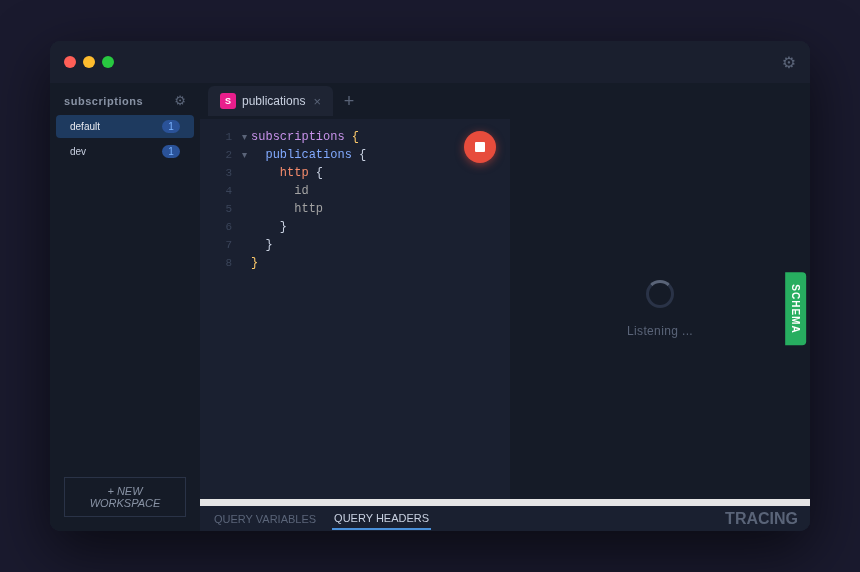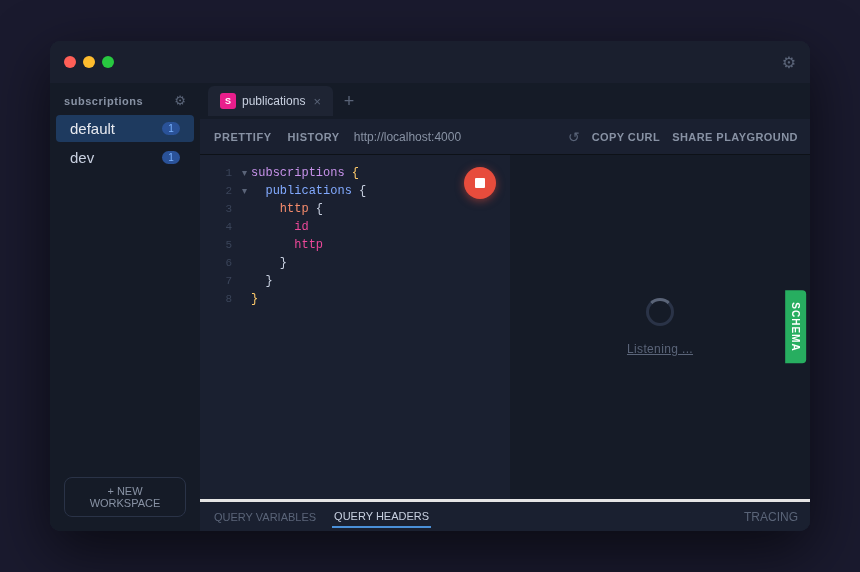--- a/index.html
+++ b/index.html
@@ -103,21 +103,21 @@
       padding: 5px 14px;
       cursor: pointer;
       border-radius: 4px;
       margin: 1px 6px;
     }
     .sidebar-item.active {
       background: #1e3a5f;
     }
     .sidebar-item-name {
       color: #c8d0e0;
-      font-size: 15px;
+      font-size: 10px;
     }
     .sidebar-item.active .sidebar-item-name {
       color: #e8eaf0;
     }
     .sidebar-badge {
       background: #2a5298;
       color: #7ab3ff;
       font-size: 10px;
       border-radius: 10px;
       padding: 1px 6px;
@@ -128,23 +128,24 @@
       margin-top: auto;
       padding: 14px;
     }
     .new-workspace-btn {
       width: 100%;
       background: transparent;
       border: 1px solid #2a3347;
       color: #8892a4;
       font-size: 11px;
       padding: 7px 10px;
-      border-radius: 8px;
+      border-radius: 0;
       cursor: pointer;
       text-align: center;
+      font-style: italic;
     }
 
     
     .content {
       flex: 1;
       display: flex;
       flex-direction: column;
       background: #1a2030;
       overflow: hidden;
     }
@@ -287,21 +288,21 @@
       margin-right: 4px;
     }
     .code-text {
       font-family: 'Courier New', monospace;
       font-size: 12px;
       white-space: pre;
     }
     .kw-subscription { color: #c792ea; }
     .kw-publication { color: #82aaff; }
     .kw-brace { color: #c8d0e0; }
-    .kw-field { color: #ec4899; }
+    .kw-field { color: #a3a3a3; }
     .kw-node { color: #f78c6c; }
     .kw-bracket { color: #ffcb6b; }
 
     
     .stop-btn {
       position: absolute;
       top: 12px;
       right: 14px;
       width: 32px;
       height: 32px;
@@ -340,21 +341,20 @@
       animation: spin 1s linear infinite;
       margin-bottom: 16px;
     }
     @keyframes spin {
       to { transform: rotate(360deg); }
     }
     .listening-text {
       color: #5a6478;
       font-size: 12px;
       letter-spacing: 0.03em;
-      text-decoration: underline;
     }
 
     
     .schema-tab {
       position: absolute;
       right: 0;
       top: 50%;
       transform: translateY(-50%) rotate(90deg);
       background: #27ae60;
       color: white;
@@ -369,39 +369,39 @@
     }
 
     
     .bottombar {
       background: #1a2030;
       height: 32px;
       display: flex;
       align-items: center;
       padding: 0 12px;
       flex-shrink: 0;
-      border-top: 3px solid #e5e5e5;
+      border-top: 7px solid #e5e5e5;
       gap: 14px;
     }
     .bottom-btn {
       color: #5a6478;
       font-size: 11px;
       font-weight: 500;
       cursor: pointer;
       padding: 4px 2px;
     }
     .bottom-btn.active {
       color: #c8d0e0;
       border-bottom: 2px solid #4a90d9;
     }
     .tracing-btn {
       margin-left: auto;
       color: #5a6478;
-      font-size: 12px;
-      font-weight: 400;
+      font-size: 16px;
+      font-weight: 700;
       cursor: pointer;
     }
   </style>
 </head>
 <body>
 
 <div class="window">
 
   <div class="titlebar">
     <div class="window-controls">
@@ -439,30 +439,20 @@
 
       <div class="tabbar">
         <div class="tab">
           <div class="tab-icon">S</div>
           <span class="tab-name">publications</span>
           <span class="tab-close">×</span>
         </div>
         <div class="tab-add">+</div>
       </div>
 
-      <div class="toolbar">
-        <span class="toolbar-btn">PRETTIFY</span>
-        <span class="toolbar-btn">HISTORY</span>
-        <div class="url-bar">
-          <input class="url-input" type="text" value="http://localhost:4000" style="">
-          <span class="refresh-icon">↺</span>
-        </div>
-        <span class="toolbar-action">COPY CURL</span>
-        <span class="toolbar-action">SHARE PLAYGROUND</span>
-      </div>
 
       <div class="editor-area">
 
         <div class="code-editor">
 
           <div class="code-line">
             <span class="line-num">1</span>
             <span class="line-dot">▾</span>
             <span class="code-text kw-subscription">subscriptions</span>
             <span class="code-text kw-bracket"> {</span>

